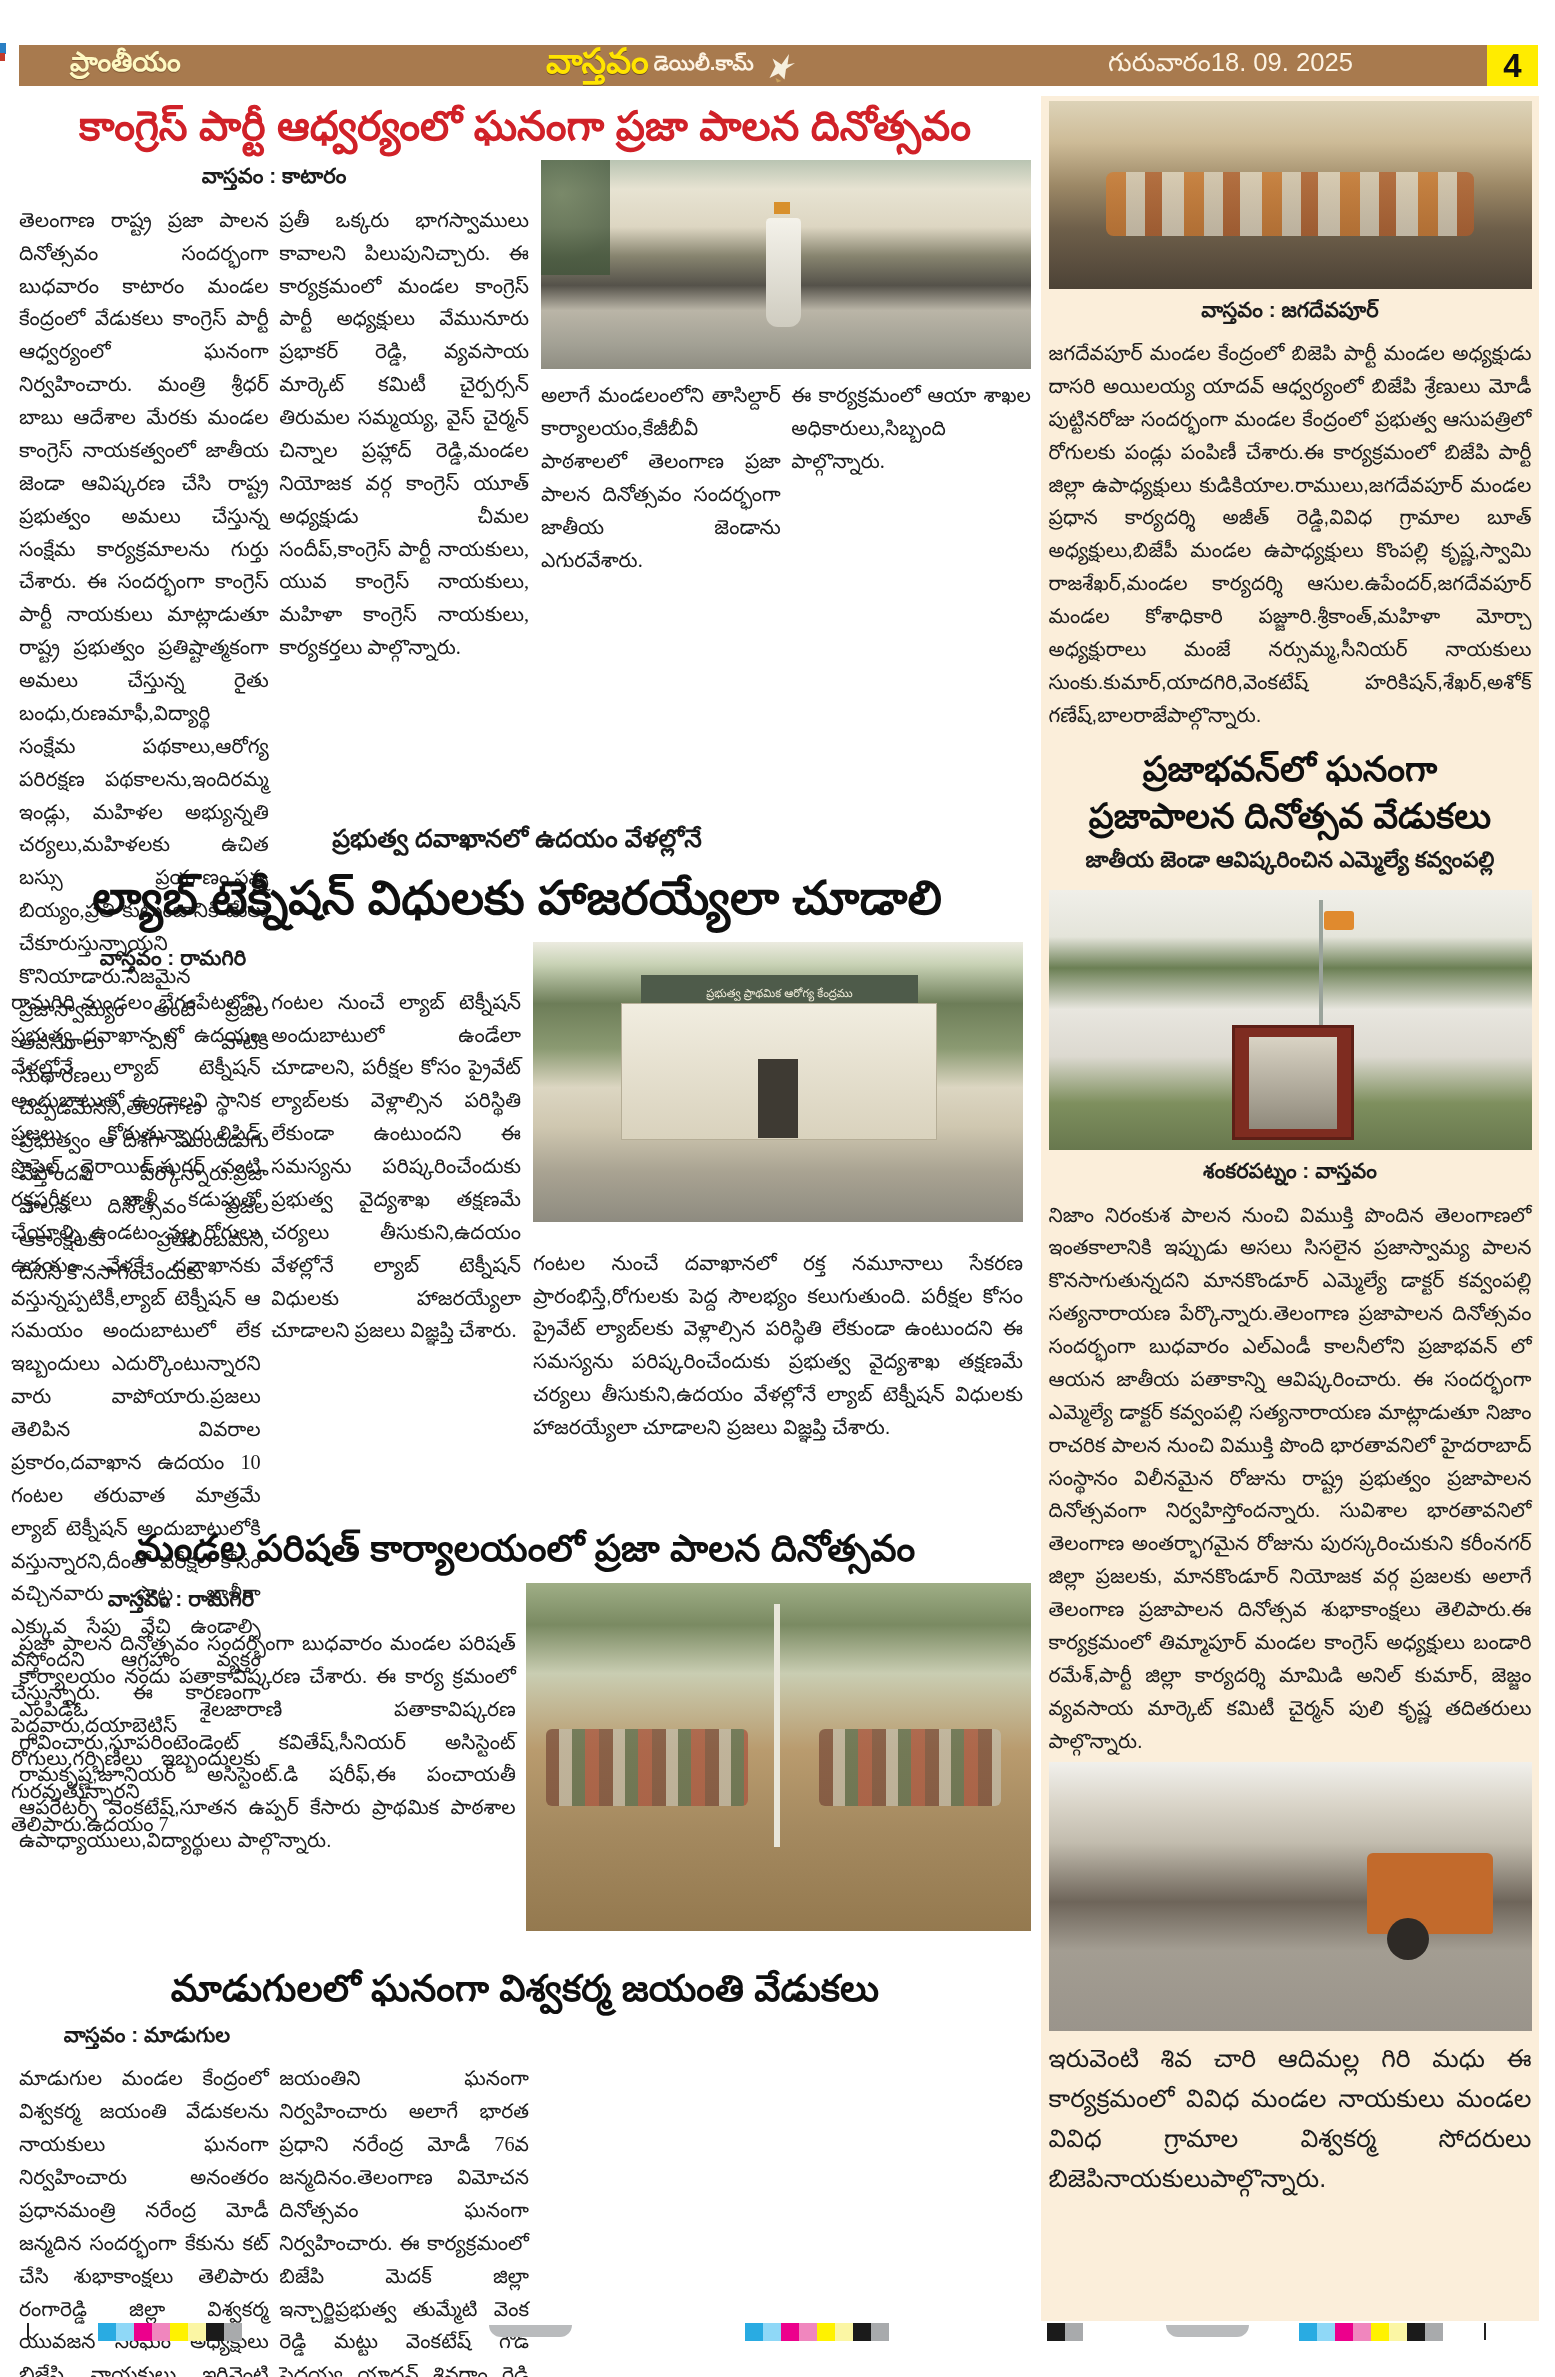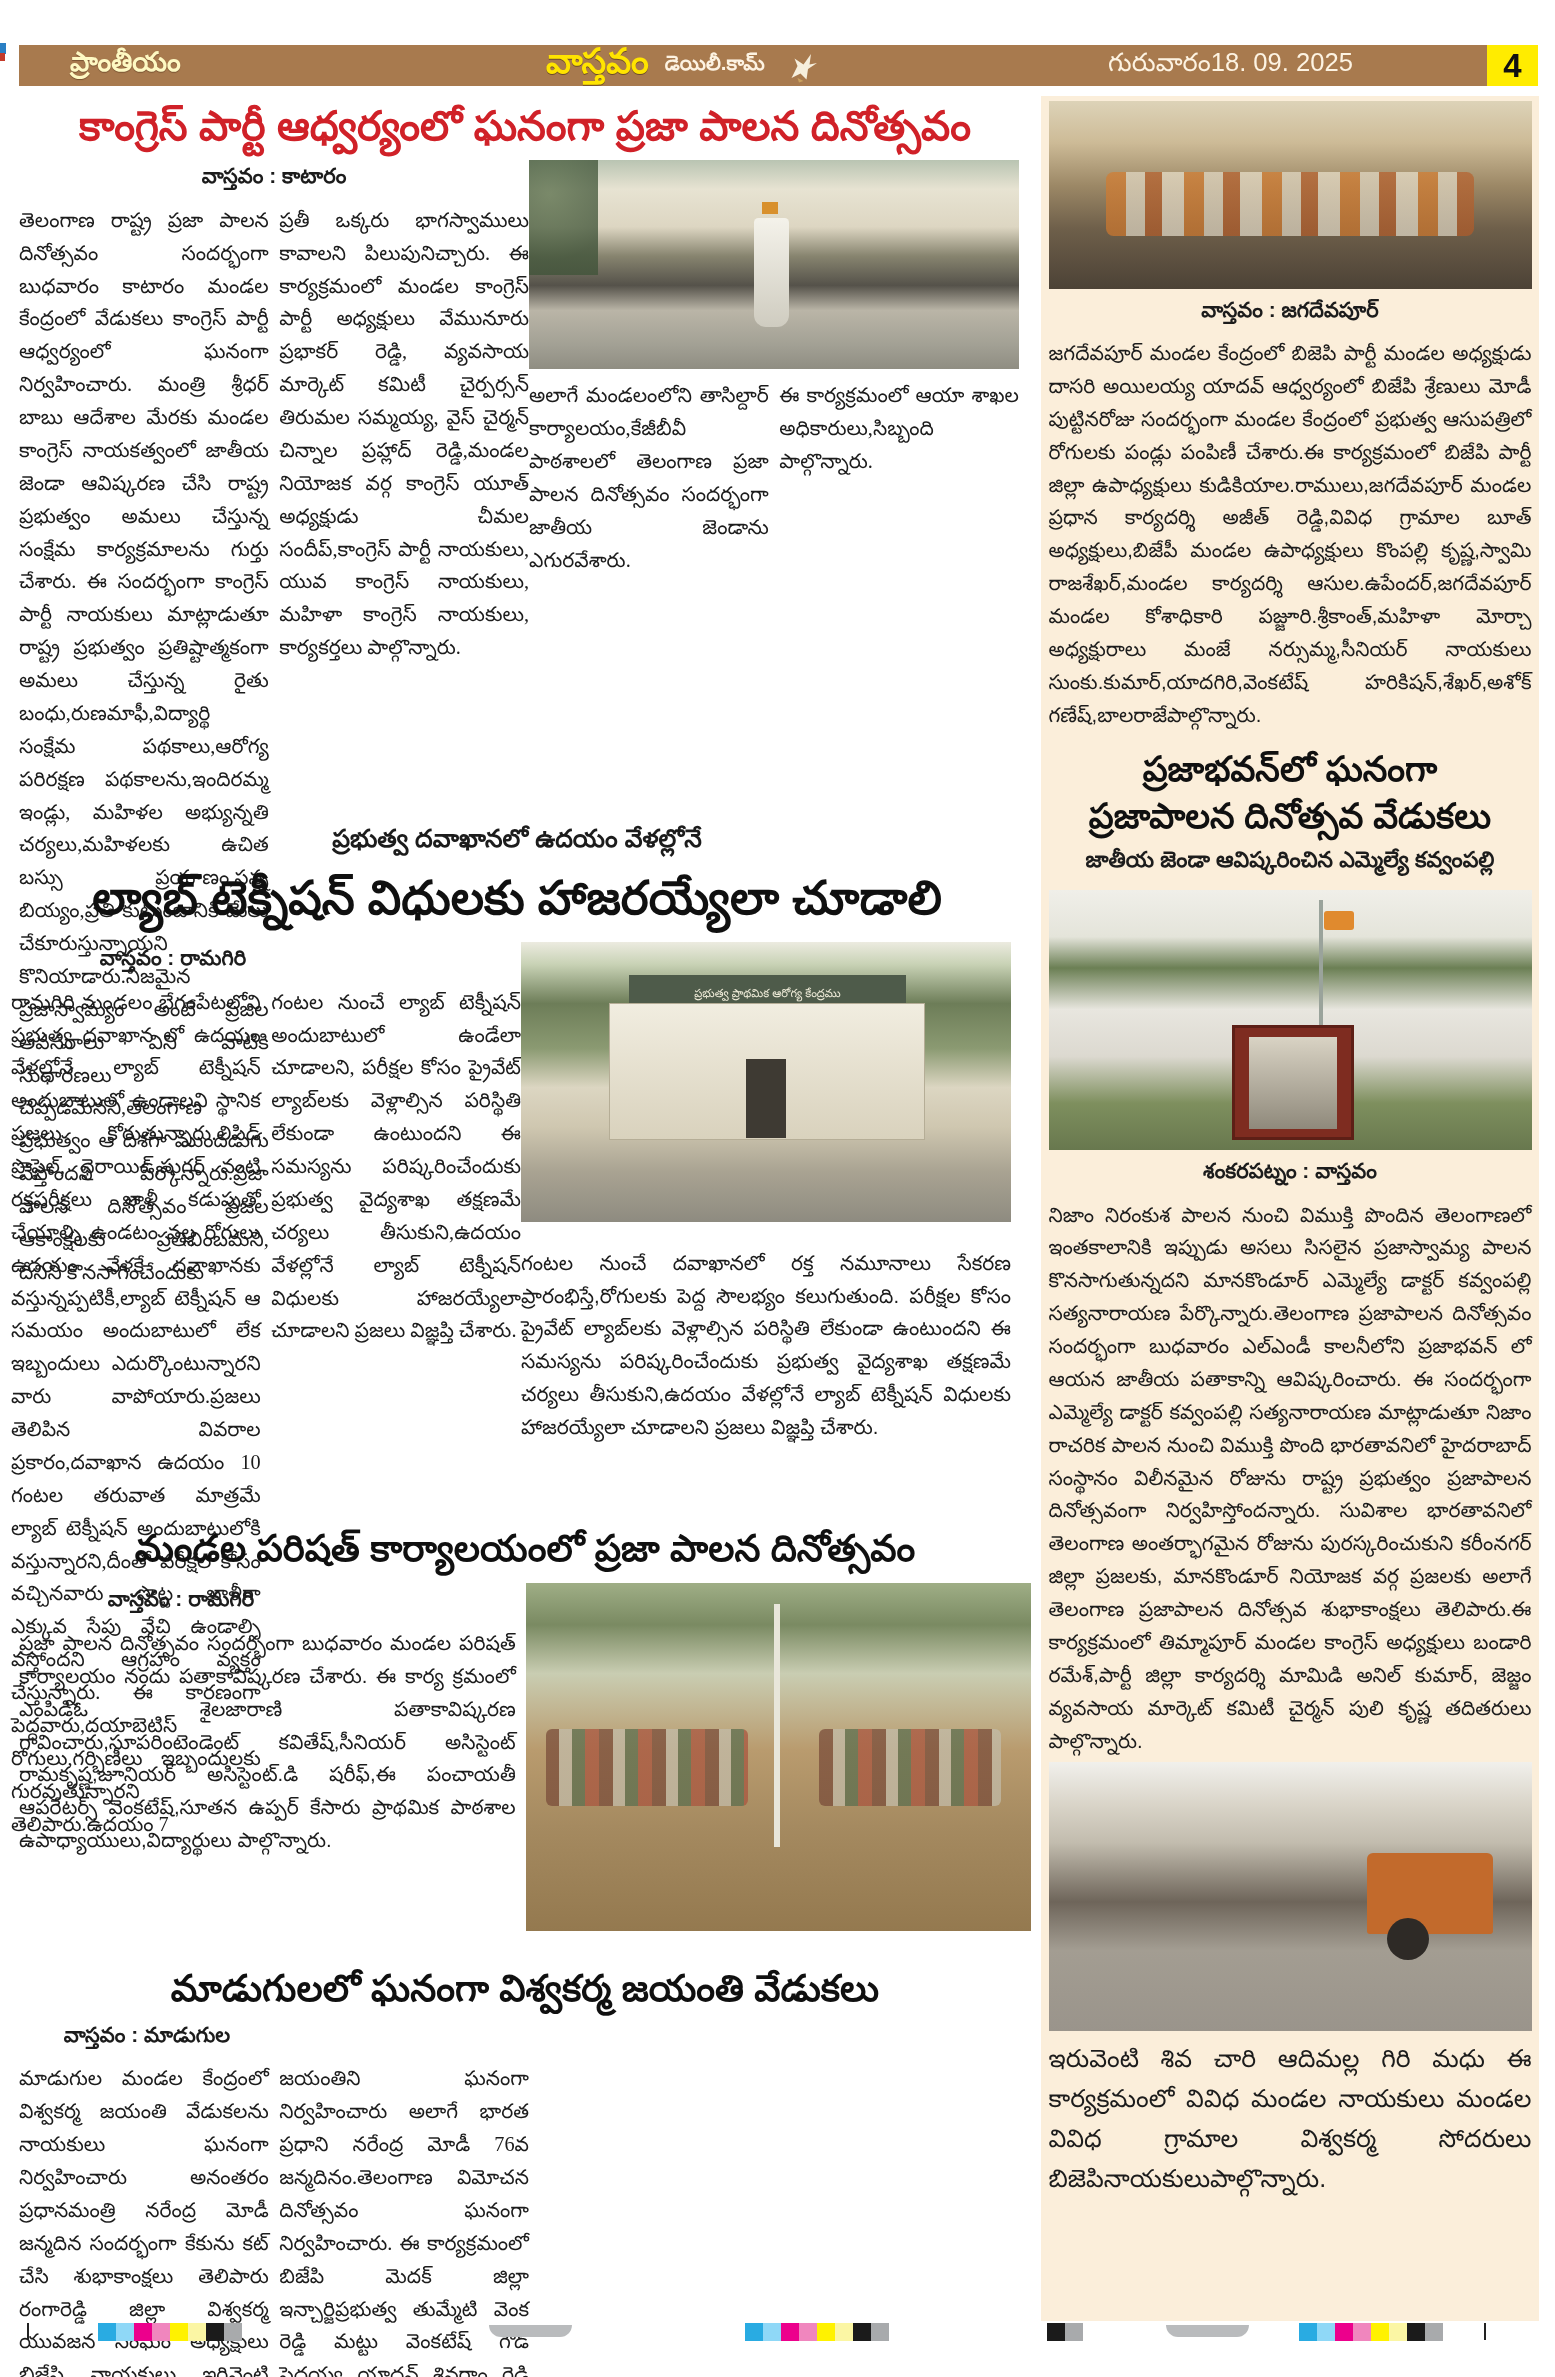--- a/index.html
+++ b/index.html
@@ -2,37 +2,37 @@
 <html style="font-size:12px"><head>
 <meta charset="utf-8">
 <style>
   html,body{margin:0;padding:0;background:#ffffff;}
   #page{position:relative;width:1555px;height:2377px;background:#ffffff;overflow:hidden;
         font-family:"Liberation Sans", sans-serif;color:#1c1c1c;}
   
   .header-bar{position:absolute;left:19px;top:45px;width:1469px;height:41px;background:#a87a4e;
               display:flex;align-items:center;}
   .section-label{margin-left:51px;color:#fef9c3;font-size:27px;font-weight:bold;text-shadow:0 0.8px 0.8px #7a5432;}
-  .masthead-wrap{position:absolute;left:527px;top:0;height:41px;display:flex;align-items:center;gap:16px;}
+  .masthead-wrap{position:absolute;left:527px;top:0;height:41px;display:flex;align-items:center;gap:5px;}
   .masthead{color:#ffe400;font-size:35px;font-weight:bold;text-shadow:0 0.8px 0 #6b4a28;}
   .masthead-suffix{color:#fdf3e2;font-size:20.3px;font-weight:bold;}
   .bird{width:39px;height:36px;}
   .date-label{position:absolute;right:135px;color:#fdf3e2;font-size:25.6px;}
   .pagenum-box{position:absolute;left:1487px;top:45px;width:51px;height:41px;background:#ffec00;
                display:flex;align-items:center;justify-content:center;font-size:33px;font-weight:bold;color:#111;}
   
   .dateline{font-size:21px;font-weight:bold;text-align:center;margin:4.5px 0 10.5px 0;}
   .bodytext{font-size:20.3px;line-height:1.62;text-align:justify;}
   .cols{display:flex;gap:10.5px;font-family:Liberation Serif, serif;}
   .col{flex:1;min-width:0;}
   .ph{position:relative;overflow:hidden;}
   
   #article1{position:absolute;left:19px;top:98px;width:1012px;}
   .h-red{color:#d02128;font-size:41px;font-weight:bold;text-align:center;line-height:1.25;margin:3px 0 7.5px 0;}
-  .a1-body{display:flex;gap:0;}
+  .a1-body{display:flex;gap:12px;}
   .a1-left{width:510px;}
   .a1-right{width:490px;}
   .photo-kataram{width:490px;height:209px;margin-bottom:10.5px;
      background:linear-gradient(180deg,#b9c4b2 0%,#e7e3d2 14%,#ddd6c2 32%,#87846f 46%,#55524a 60%,#bab5a7 72%,#a3a195 88%,#8f8d82 100%);}
   .monument{position:absolute;left:46%;top:28%;width:35px;height:52%;background:linear-gradient(180deg,#f4f2ea,#cfccc0);border-radius:4.5px 4.5px 12px 12px;}
   .flagdot{position:absolute;left:47.5%;top:20%;width:16.6px;height:12px;background:#d8902c;}
   .tree-l{position:absolute;left:0;top:0;width:14%;height:55%;background:radial-gradient(circle at 30% 30%,#5f7350,#41543a 70%);opacity:.8;}
   
   #article2{position:absolute;left:11px;top:824px;width:1012px;}
   .kicker{font-size:25px;font-weight:bold;text-align:center;margin:0 0 12px 0;}

